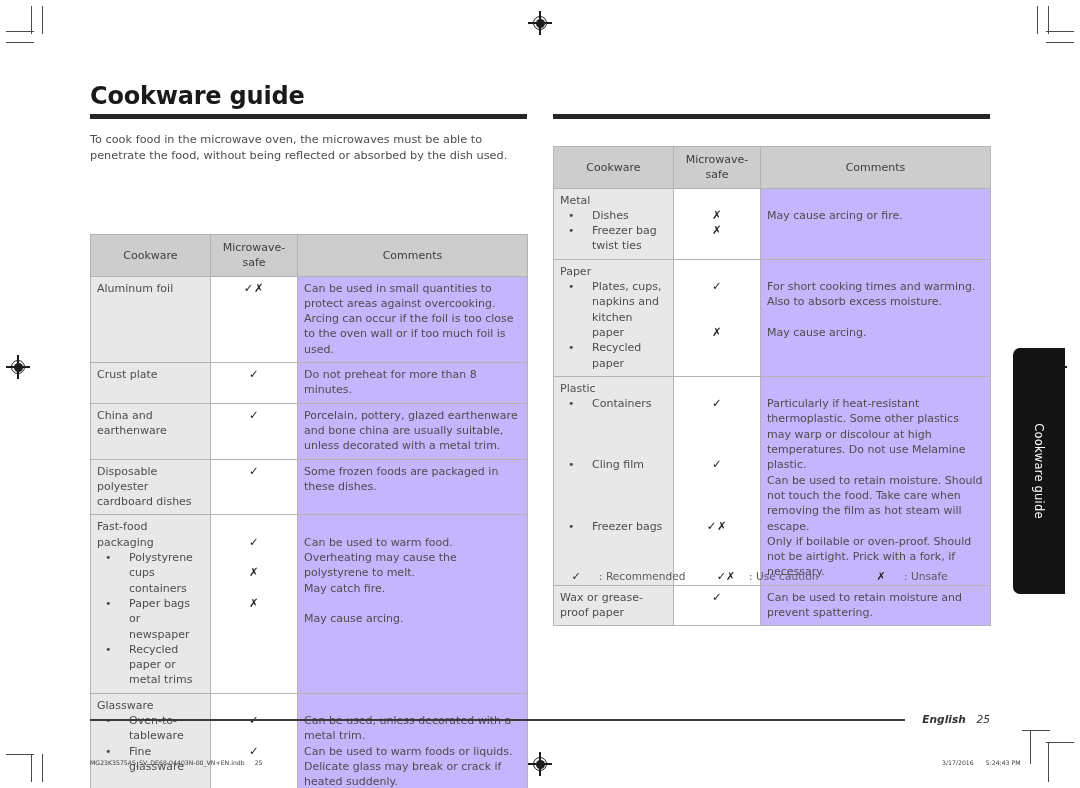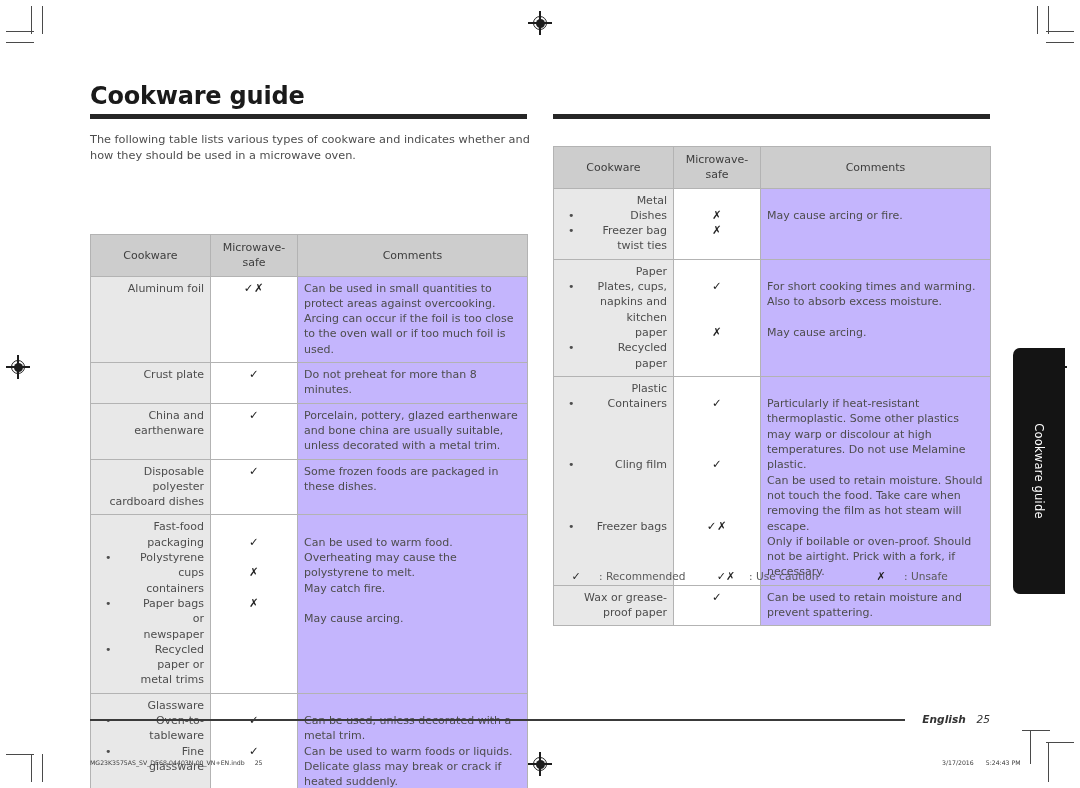--- a/index.html
+++ b/index.html
@@ -112,21 +112,21 @@
   }
   .tbl thead th {
     background: #cdcdcd;
     text-align: center;
     vertical-align: middle;
     padding: 5px 4px;
     color: #3d3d3d;
   }
   .tbl td.c-name {
     background: #e8e8e8;
-    text-align: right;
+    text-align: left;
   }
   .tbl td.c-safe {
     text-align: center;
     background: #ffffff;
     white-space: nowrap;
   }
   .tbl td.c-comment {
     background: #c4b5fd;
     text-align: left;
   }
@@ -269,21 +269,21 @@
       <span class="vbar"></span>
     <span class="ring"></span>
       <span class="dot"></span>
   </div>
 
   <div class="title">Cookware guide</div>
   <div class="title-rule"></div>
   <div class="right-rule"></div>
 
   <div class="intro">
-    <p>The following table lists various types of cookware and indicates whether and how they should be used in a microwave oven.</p>
+    <p>To cook food in the microwave oven, the microwaves must be able to penetrate the food, without being reflected or absorbed by the dish used.</p>
   </div>
 
   <table class="tbl left">
     <colgroup>
         <col class="colw1">
         <col class="colw2">
         <col class="colw3">
       </colgroup>
     <thead>
       <tr>

